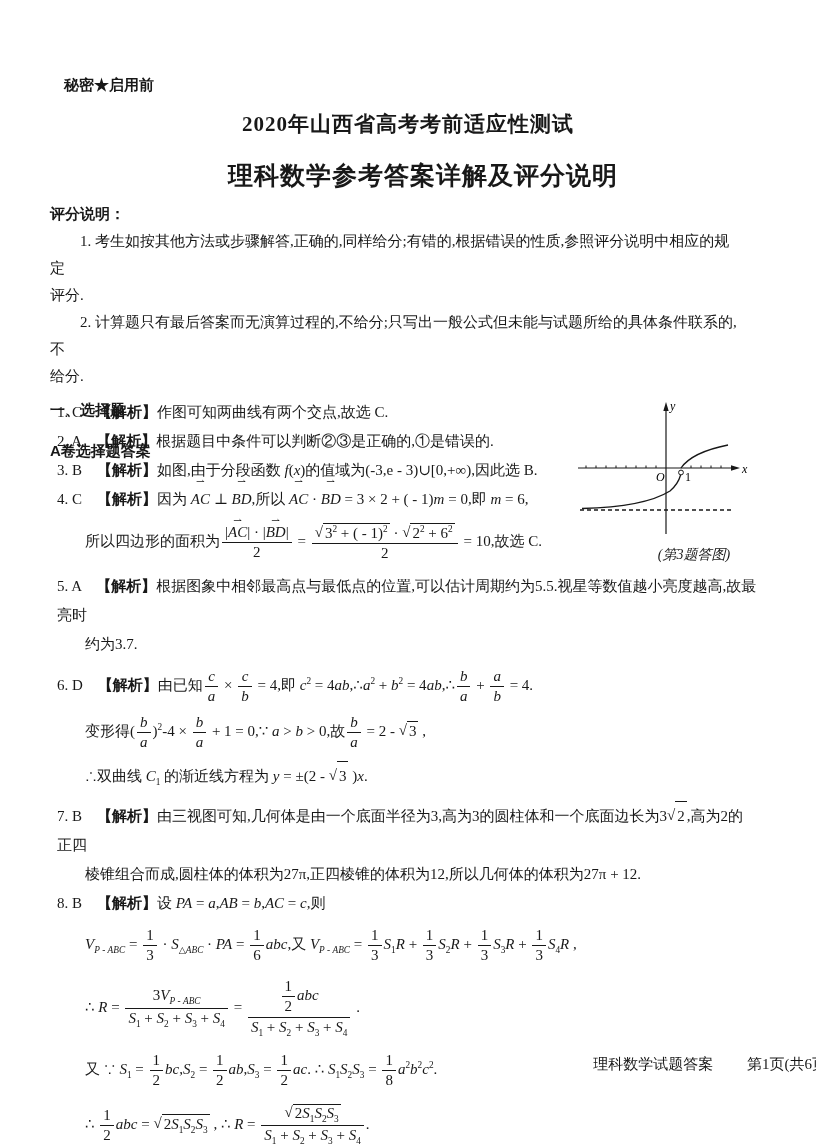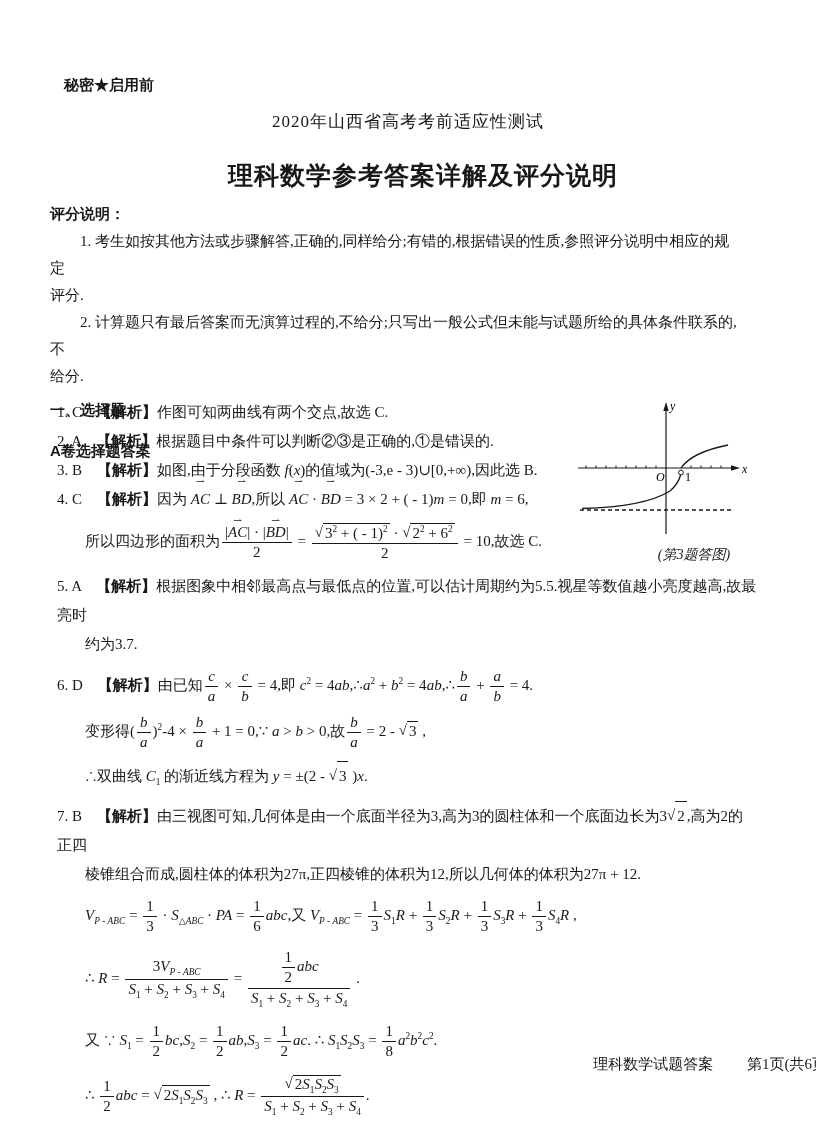--- a/index.html
+++ b/index.html
@@ -9,21 +9,21 @@
     color:#181818;font-size:15px;
   }
   .sheet{position:absolute;left:0;top:0;width:816px;height:1145px;}
   .classification{
     position:absolute;left:64px;top:76px;
     font-family:Liberation Sans, sans-serif;
     font-weight:700;font-size:15px;
   }
   .title1{
     position:absolute;left:0;top:110px;width:816px;text-align:center;
-    font-weight:400;font-size:17px;letter-spacing:1px;
+    font-weight:700;font-size:21px;letter-spacing:1px;
   }
   .title2{
     position:absolute;left:15px;top:142px;width:816px;text-align:center;
     font-family:"Liberation Sans","DejaVu Sans",sans-serif;
     font-weight:700;font-size:25px;letter-spacing:1px;margin-top:17px;
   }
   .content{position:absolute;left:50px;top:200px;width:690px;}
   .scoring-heading{font-family:"Liberation Sans","DejaVu Sans",sans-serif;font-weight:700;font-size:15px;line-height:28px;}
   .sline{line-height:27px;}
   .sline.first{text-indent:2em;}
@@ -105,20 +105,21 @@
         </span>)<sup>2</sup>-4 × <span class="frac">
           <span class="num"><span class="mi">b</span></span>
           <span class="den"><span class="mi">a</span></span>
         </span> + 1 = 0,∵ <span class="mi">a</span> &gt; <span class="mi">b</span> &gt; 0,故<span class="frac">
           <span class="num"><span class="mi">b</span></span>
           <span class="den"><span class="mi">a</span></span>
         </span> = 2 - <span class="sqrt"><span class="rad">√</span><span class="sqb">3</span></span> ,</div>
     <div class="tline cont" style="margin-top:6px;">∴双曲线 <span class="mi">C</span><sub>1</sub> 的渐近线方程为 <span class="mi">y</span> = ±(2 - <span class="sqrt"><span class="rad">√</span><span class="sqb">3</span></span> )<span class="mi">x</span>.</div>
     <div class="tline" style="margin-top:4px;">7. B　<span class="mb">【解析】</span>由三视图可知,几何体是由一个底面半径为3,高为3的圆柱体和一个底面边长为3<span class="sqrt"><span class="rad">√</span><span class="sqb">2</span></span>,高为2的正四</div>
     <div class="tline cont">棱锥组合而成,圆柱体的体积为27π,正四棱锥的体积为12,所以几何体的体积为27π + 12.</div>
+    <div class="tline">8. B　<span class="mb">【解析】</span>设 <span class="mi">PA</span> = <span class="mi">a</span>,<span class="mi">AB</span> = <span class="mi">b</span>,<span class="mi">AC</span> = <span class="mi">c</span>,则</div>
     <div class="mline cont"><span class="mi">V</span><sub><span class="mi">P</span> - <span class="mi">ABC</span></sub> = <span class="frac">
           <span class="num">1</span>
           <span class="den">3</span>
         </span> · <span class="mi">S</span><sub>△<span class="mi">ABC</span></sub> · <span class="mi">PA</span> = <span class="frac">
           <span class="num">1</span>
           <span class="den">6</span>
         </span><span class="mi">abc</span>,又 <span class="mi">V</span><sub><span class="mi">P</span> - <span class="mi">ABC</span></sub> = <span class="frac">
           <span class="num">1</span>
           <span class="den">3</span>
         </span><span class="mi">S</span><sub>1</sub><span class="mi">R</span> + <span class="frac">

